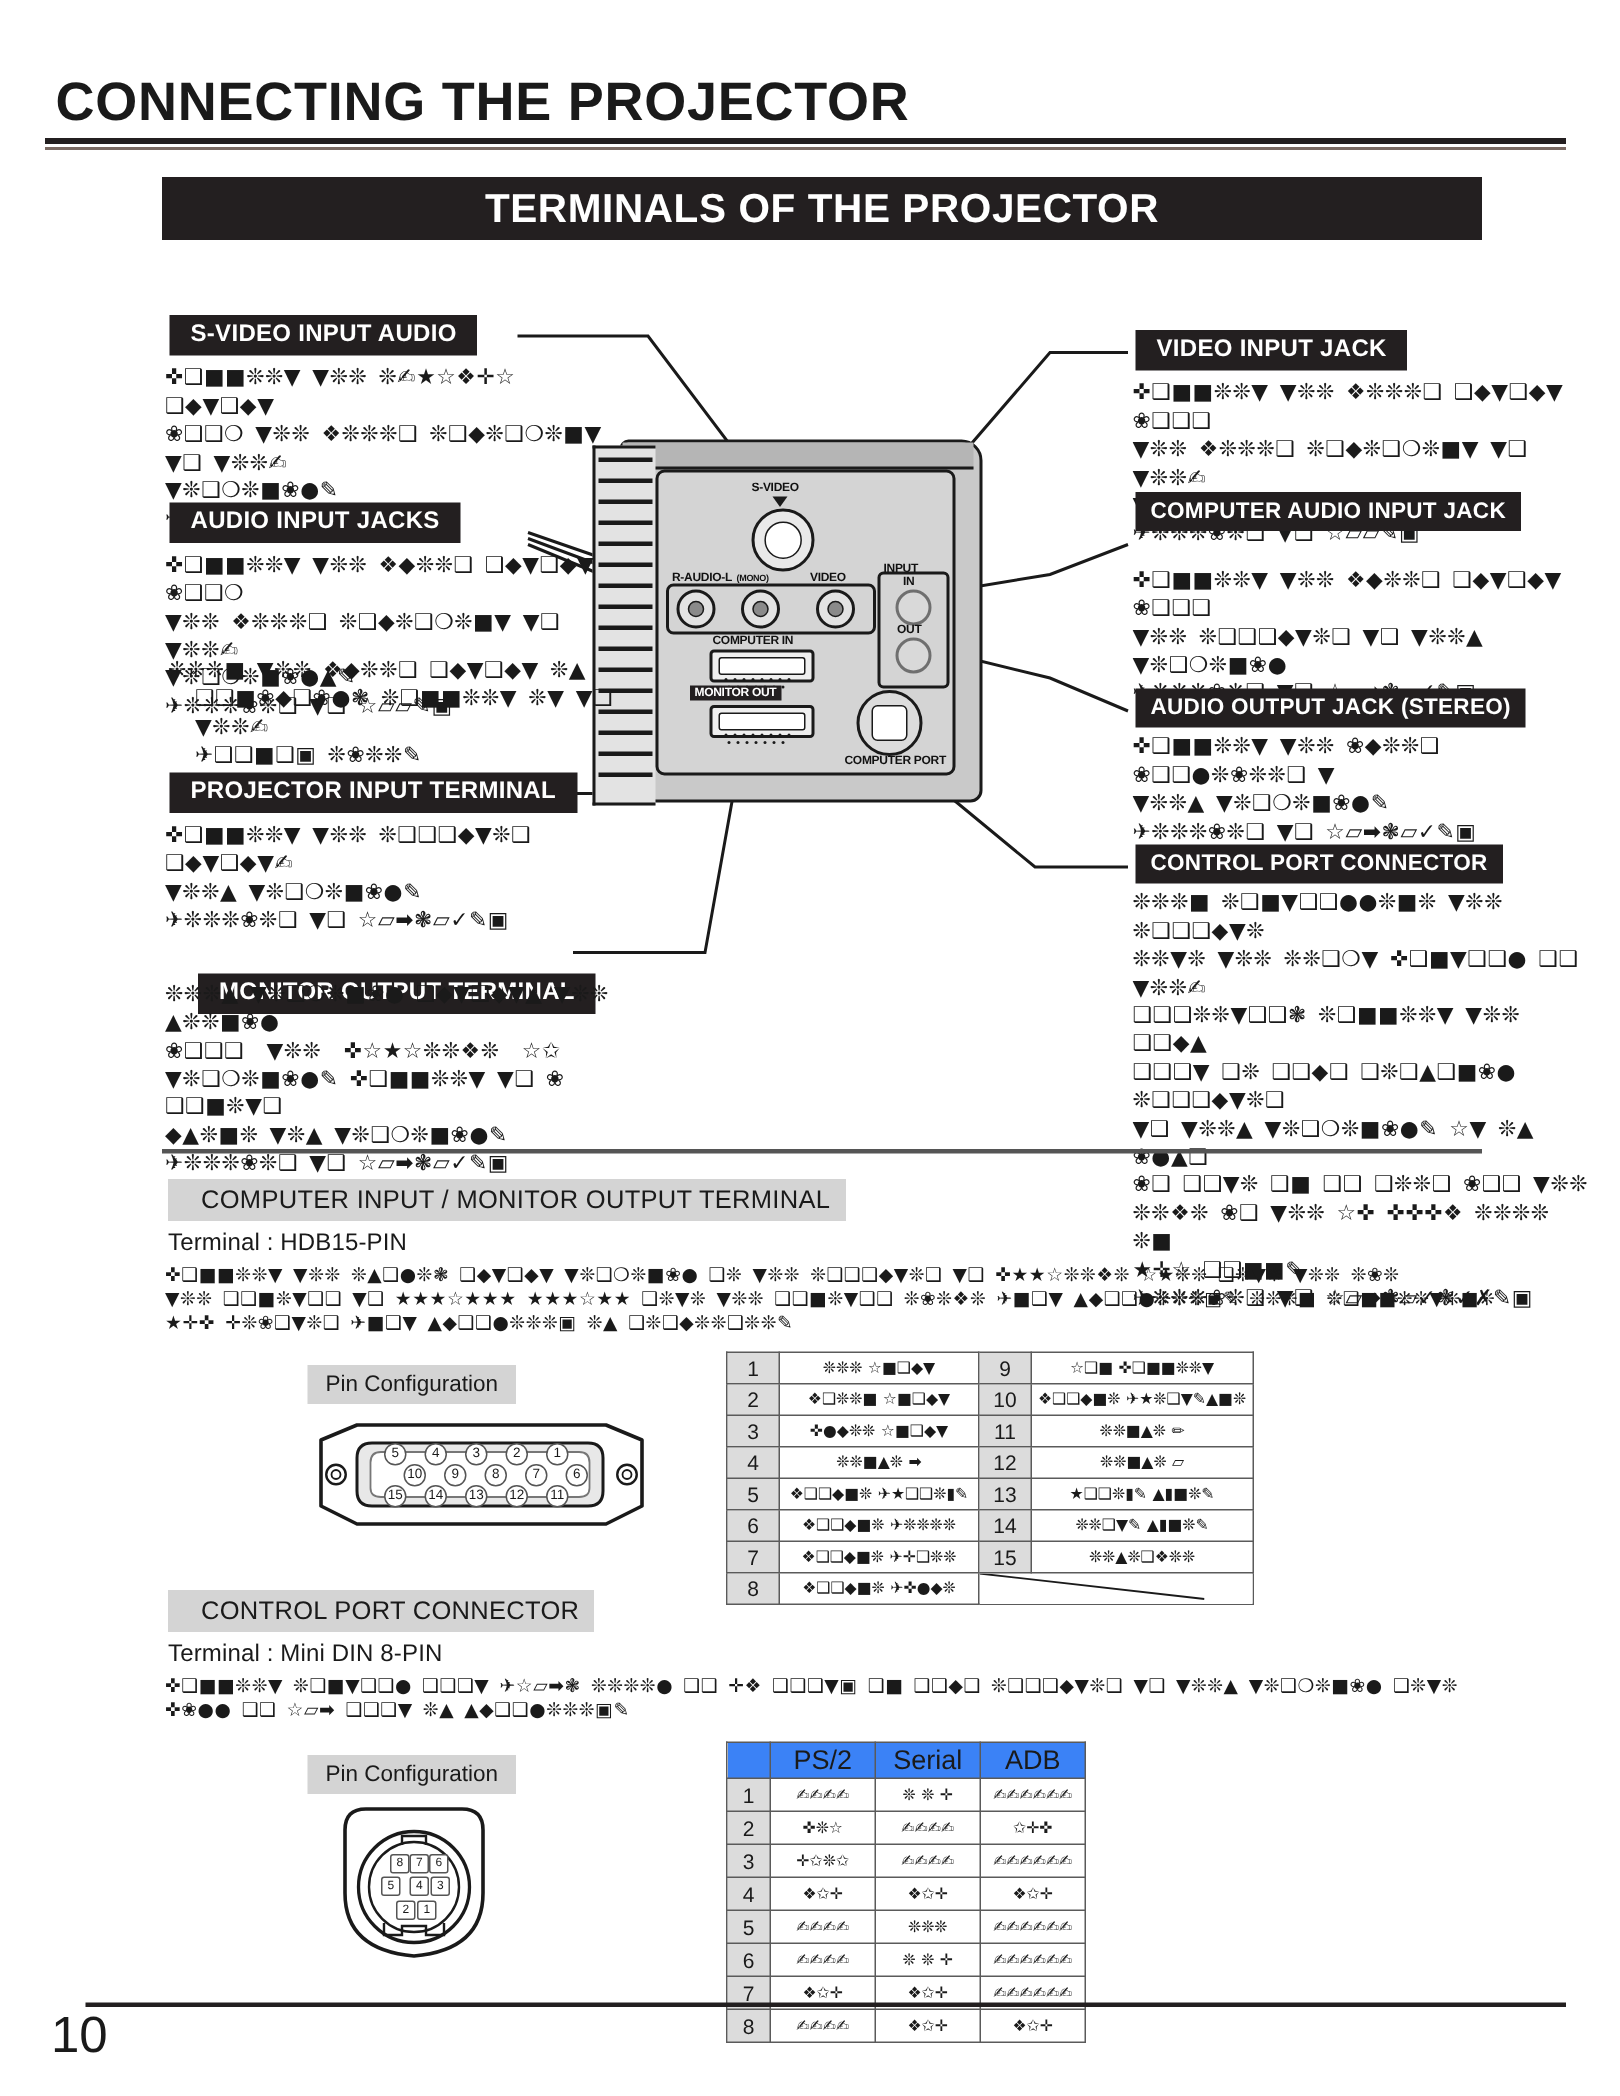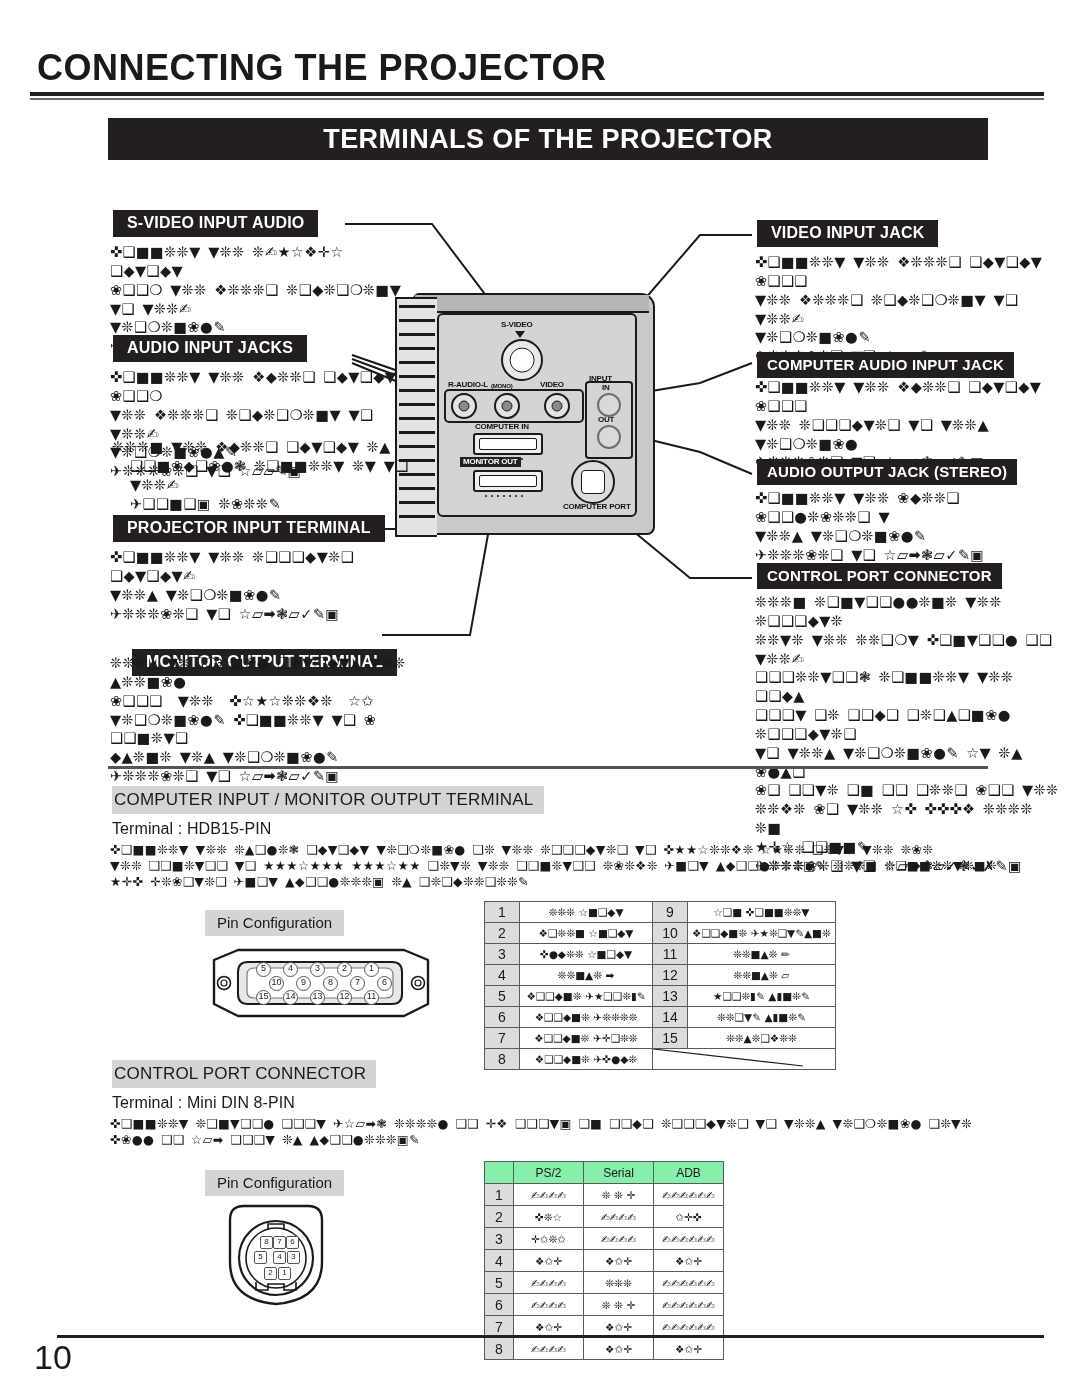--- a/index.html
+++ b/index.html
@@ -123,21 +123,21 @@
   }
 
   
   #leaders{left:0;top:0;width:1080px;height:1397px;pointer-events:none;}
 
   
   #divider-rule{left:108px;top:766px;width:880px;height:3px;background:#555;}
   .grayhead{
     background:#d4d4d4;color:#1a1a1a;
     font-size:17px;font-weight:normal;letter-spacing:.2px;
-    padding:5px 10px 6px 2px;display:inline-block;white-space:nowrap;
+    padding:5px 10px 6px 22px;display:inline-block;white-space:nowrap;
     line-height:1;
     text-align:center;
   }
   .termline{font-size:16px;color:#1a1a1a;letter-spacing:.1px;}
   .pinconf-head{
     background:#d4d4d4;font-size:15px;padding:5px 12px 6px 12px;
     display:inline-block;line-height:1;
   }
 
   
@@ -158,22 +158,22 @@
   table.pt td.desc{width:124px;}
   table.pt td.blank{background:#fff;position:relative;}
   table.pt td.blank svg{position:absolute;left:0;top:0;}
 
   table.cp{border-collapse:collapse;}
   table.cp td,table.cp th{
     border:1.2px solid #5a5a5a;height:19px;text-align:center;
     color:#1a1a1a;overflow:hidden;white-space:nowrap;
   }
   table.cp th{
-    background:#86efac;font-family:"Liberation Sans",sans-serif;
-    font-size:12px;font-weight:normal;width:67px;
+    background:#3b82f6;font-family:"Liberation Sans",sans-serif;
+    font-size:18px;font-weight:normal;width:67px;
   }
   table.cp th.corner{width:26px;}
   table.cp td.num{
     background:#dcdcdc;width:26px;
     font-family:"Liberation Sans",sans-serif;font-size:14px;
   }
   table.cp td.v{
     width:67px;font-family:"DejaVu Sans",sans-serif;
     font-size:10.5px;font-weight:bold;
   }
@@ -322,21 +322,21 @@
 ✈❊❊❊❀❊❑ ▼❑ ☆▱➡❃▱✓✎▣</div>
 
 <div class="abs" style="left:757px;top:220px;">
   <span class="callout">VIDEO INPUT JACK</span>
 </div>
 <div class="abs symtext" style="left:755px;top:253px;width:300px;">✜❑■■❊❊▼ ▼❊❊ ❖❊❊❊❑ ❑◆▼❑◆▼ ❀❑❑❑
 ▼❊❊ ❖❊❊❊❑ ❊❑◆❊❑❍❊■▼ ▼❑ ▼❊❊✍
 ▼❊❑❍❊■❀●✎
 ✈❊❊❊❀❊❑ ▼❑ ☆▱▱✎▣</div>
 
-<div class="abs" style="left:757px;top:352px;">
+<div class="abs" style="left:757px;top:328px;">
   <span class="callout small">COMPUTER AUDIO INPUT JACK</span>
 </div>
 <div class="abs symtext" style="left:755px;top:378px;width:300px;">✜❑■■❊❊▼ ▼❊❊ ❖◆❊❊❑ ❑◆▼❑◆▼ ❀❑❑❑
 ▼❊❊ ❊❑❑❑◆▼❊❑ ▼❑ ▼❊❊▲ ▼❊❑❍❊■❀●
 ✈❊❊❊❀❊❑ ▼❑ ☆▱➡❃▱✓✎▣</div>
 
 <div class="abs" style="left:757px;top:459px;">
   <span class="callout small">AUDIO OUTPUT JACK (STEREO)</span>
 </div>
 <div class="abs symtext" style="left:755px;top:489px;width:300px;">✜❑■■❊❊▼ ▼❊❊ ❀◆❊❊❑ ❀❑❑●❊❀❊❊❑ ▼

